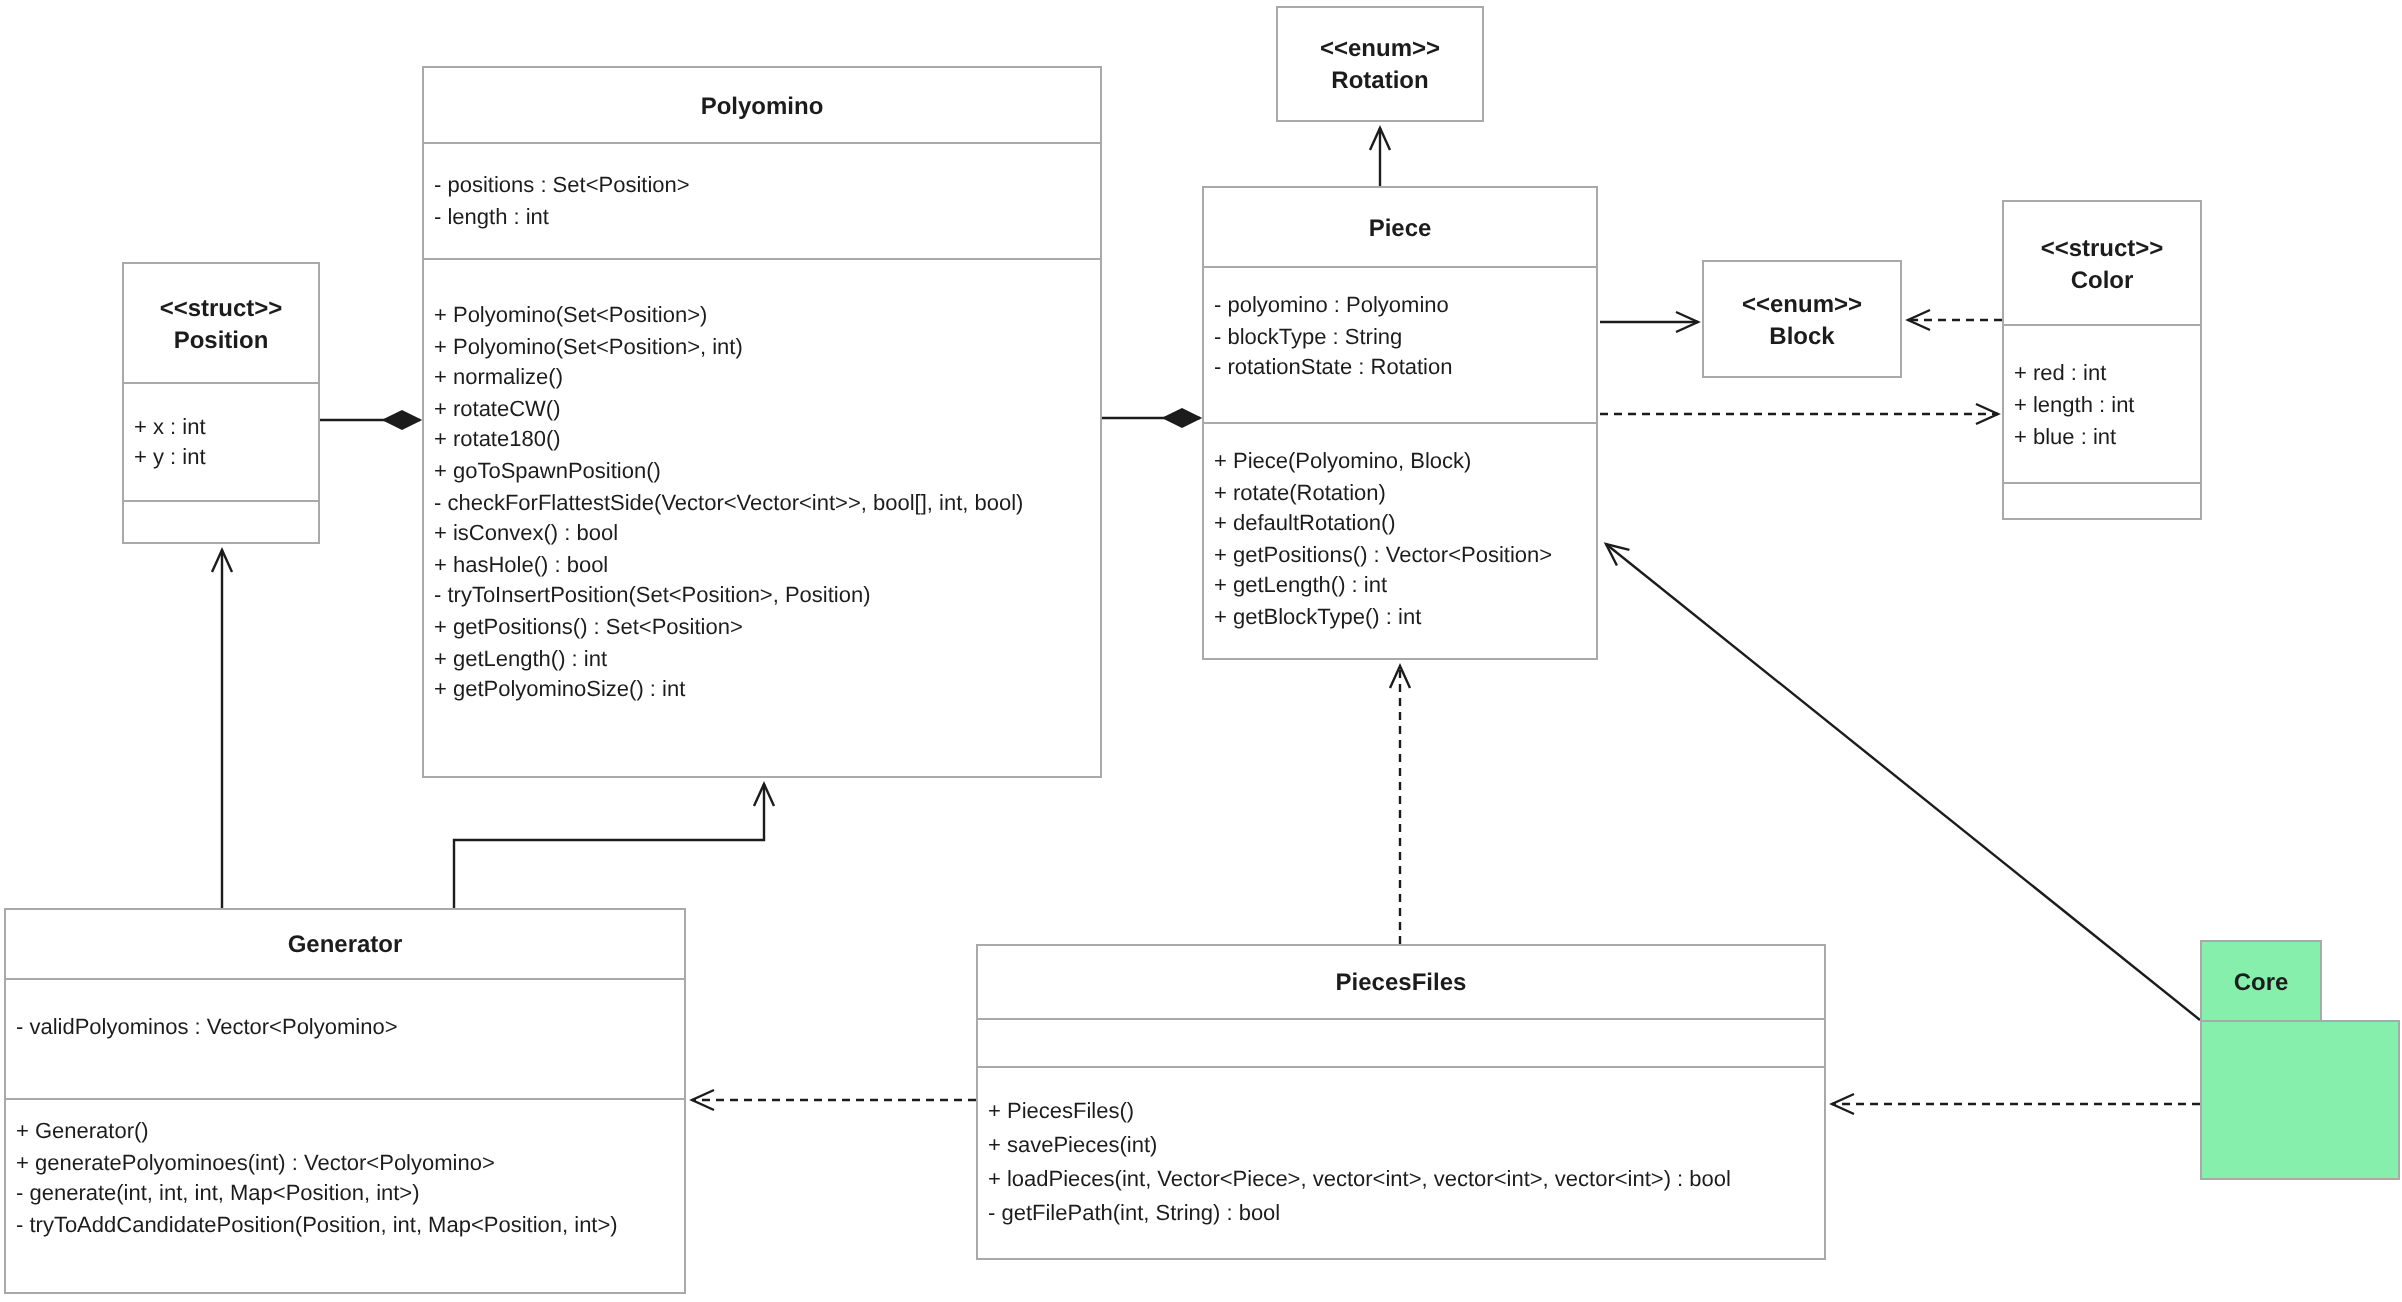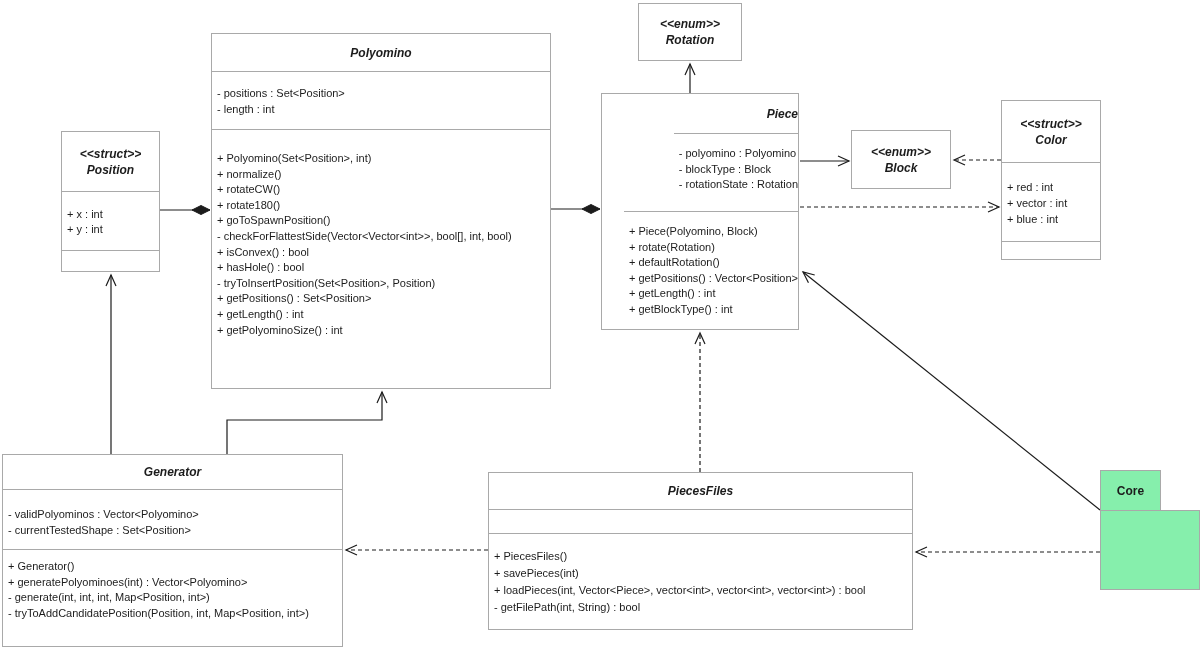--- a/index.html
+++ b/index.html
@@ -25,21 +25,20 @@
   }
   .uml-title {
     display: flex;
     flex-direction: column;
     align-items: center;
     justify-content: center;
     font-weight: bold;
     font-size: 12px;
     line-height: 16px;
     flex-shrink: 0;
-    font-style: italic;
   }
   .uml-attrs, .uml-methods {
     border-top: 1px solid #a9a9a9;
     font-size: 11px;
     white-space: nowrap;
     flex-shrink: 0;
   }
   .uml-methods { flex: 1 1 auto; }
   .member-line { padding-left: 5px; }
 
@@ -87,20 +86,21 @@
 
   <div class="uml-class" style="left:211px; top:33px; width:340px; height:356px;">
     <div class="uml-title" style="height:37px;">
       <span>Polyomino</span>
     </div>
     <div class="uml-attrs" style="height:58px; padding-top:14px; line-height:15.6px;">
         <div class="member-line">- positions : Set&lt;Position&gt;</div>
         <div class="member-line">- length : int</div>
       </div>
     <div class="uml-methods" style="padding-top:21px; line-height:15.6px;">
+        <div class="member-line">+ Polyomino(Set&lt;Position&gt;)</div>
         <div class="member-line">+ Polyomino(Set&lt;Position&gt;, int)</div>
         <div class="member-line">+ normalize()</div>
         <div class="member-line">+ rotateCW()</div>
         <div class="member-line">+ rotate180()</div>
         <div class="member-line">+ goToSpawnPosition()</div>
         <div class="member-line">- checkForFlattestSide(Vector&lt;Vector&lt;int&gt;&gt;, bool[], int, bool)</div>
         <div class="member-line">+ isConvex() : bool</div>
         <div class="member-line">+ hasHole() : bool</div>
         <div class="member-line">- tryToInsertPosition(Set&lt;Position&gt;, Position)</div>
         <div class="member-line">+ getPositions() : Set&lt;Position&gt;</div>
@@ -109,27 +109,27 @@
       </div>
   </div>
 
   <div class="uml-class" style="left:638px; top:3px; width:104px; height:58px;">
     <div class="uml-title" style="flex:1;">
       <span>&lt;&lt;enum&gt;&gt;</span>
       <span>Rotation</span>
     </div>
   </div>
 
-  <div class="uml-class" style="left:601px; top:93px; width:198px; height:237px;align-items:flex-end;">
+  <div class="uml-class" style="left:601px; top:93px; width:198px; height:237px;">
     <div class="uml-title" style="height:39px;">
       <span>Piece</span>
     </div>
     <div class="uml-attrs" style="height:78px; padding-top:12px; line-height:15.6px;">
         <div class="member-line">- polyomino : Polyomino</div>
-        <div class="member-line">- blockType : Block</div>
+        <div class="member-line">- blockType : String</div>
         <div class="member-line">- rotationState : Rotation</div>
       </div>
     <div class="uml-methods" style="padding-top:12px; line-height:15.6px;">
         <div class="member-line">+ Piece(Polyomino, Block)</div>
         <div class="member-line">+ rotate(Rotation)</div>
         <div class="member-line">+ defaultRotation()</div>
         <div class="member-line">+ getPositions() : Vector&lt;Position&gt;</div>
         <div class="member-line">+ getLength() : int</div>
         <div class="member-line">+ getBlockType() : int</div>
       </div>
@@ -142,21 +142,21 @@
     </div>
   </div>
 
   <div class="uml-class" style="left:1001px; top:100px; width:100px; height:160px;">
     <div class="uml-title" style="height:61px;">
       <span>&lt;&lt;struct&gt;&gt;</span>
       <span>Color</span>
     </div>
     <div class="uml-attrs" style="height:79px; padding-top:16px; line-height:16px;">
         <div class="member-line">+ red : int</div>
-        <div class="member-line">+ vector : int</div>
+        <div class="member-line">+ length : int</div>
         <div class="member-line">+ blue : int</div>
       </div>
     <div class="uml-methods"></div>
   </div>
 
   <div class="uml-class" style="left:61px; top:131px; width:99px; height:141px;">
     <div class="uml-title" style="height:59px;">
       <span>&lt;&lt;struct&gt;&gt;</span>
       <span>Position</span>
     </div>
@@ -166,21 +166,20 @@
       </div>
     <div class="uml-methods"></div>
   </div>
 
   <div class="uml-class" style="left:2px; top:454px; width:341px; height:193px;">
     <div class="uml-title" style="height:34px;text-align:center;">
       <span>Generator</span>
     </div>
     <div class="uml-attrs" style="height:60px; padding-top:17px; line-height:15.6px;">
         <div class="member-line">- validPolyominos : Vector&lt;Polyomino&gt;</div>
-        <div class="member-line">- currentTestedShape : Set&lt;Position&gt;</div>
       </div>
     <div class="uml-methods" style="padding-top:9px; line-height:15.6px;">
         <div class="member-line">+ Generator()</div>
         <div class="member-line">+ generatePolyominoes(int) : Vector&lt;Polyomino&gt;</div>
         <div class="member-line">- generate(int, int, int, Map&lt;Position, int&gt;)</div>
         <div class="member-line">- tryToAddCandidatePosition(Position, int, Map&lt;Position, int&gt;)</div>
       </div>
   </div>
 
   <div class="uml-class" style="left:488px; top:472px; width:425px; height:158px;">

